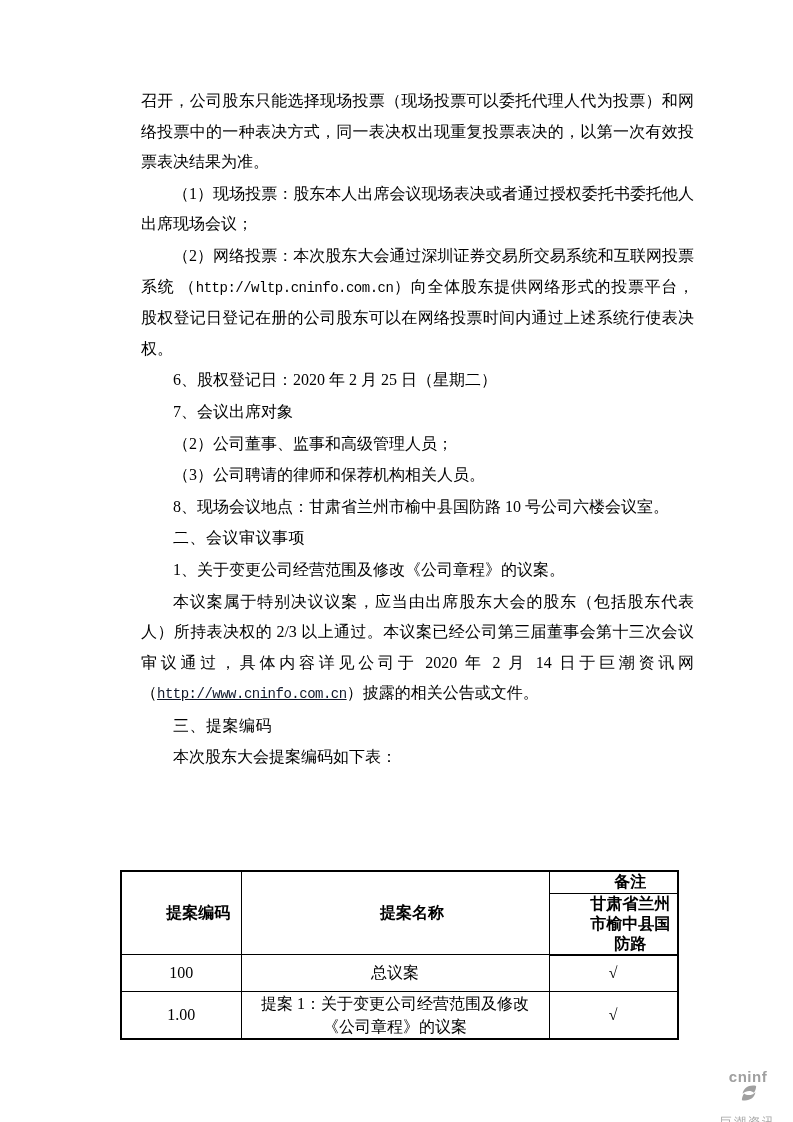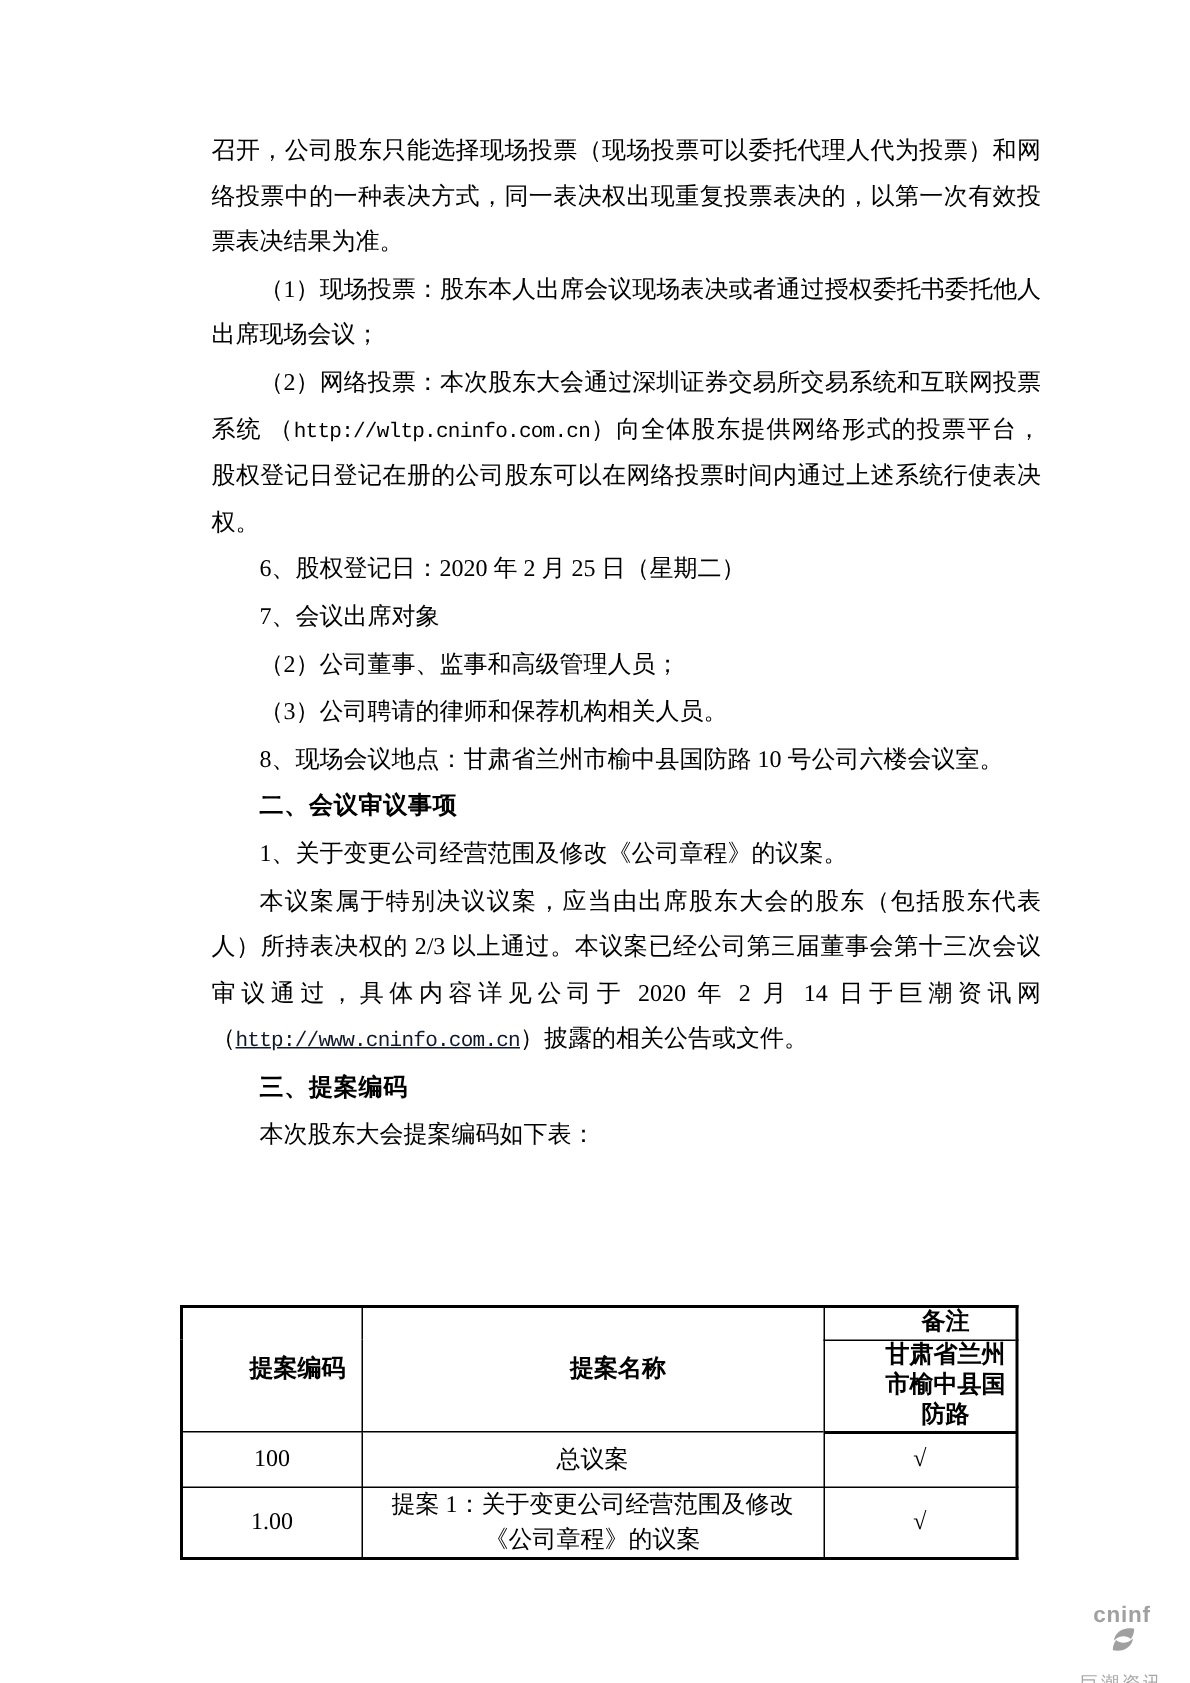--- a/index.html
+++ b/index.html
@@ -24,21 +24,21 @@
     margin-left: 20px;
   }
   p.para {
     font-size: 16px;
     line-height: 30.6px;
     text-align: justify;
     margin: 0 0 1px 0;
   }
   p.para.indent { text-indent: 32px; }
   p.para.heading {
-    font-weight: bold;
+    font-weight: normal;
     letter-spacing: 0.5px;
   }
   .mono {
     font-family: "Liberation Mono", "DejaVu Sans Mono", monospace;
     font-size: 14px;
     letter-spacing: -0.5px;
   }
   a.doclink {
     color: #0f172a;
     text-decoration: underline;

